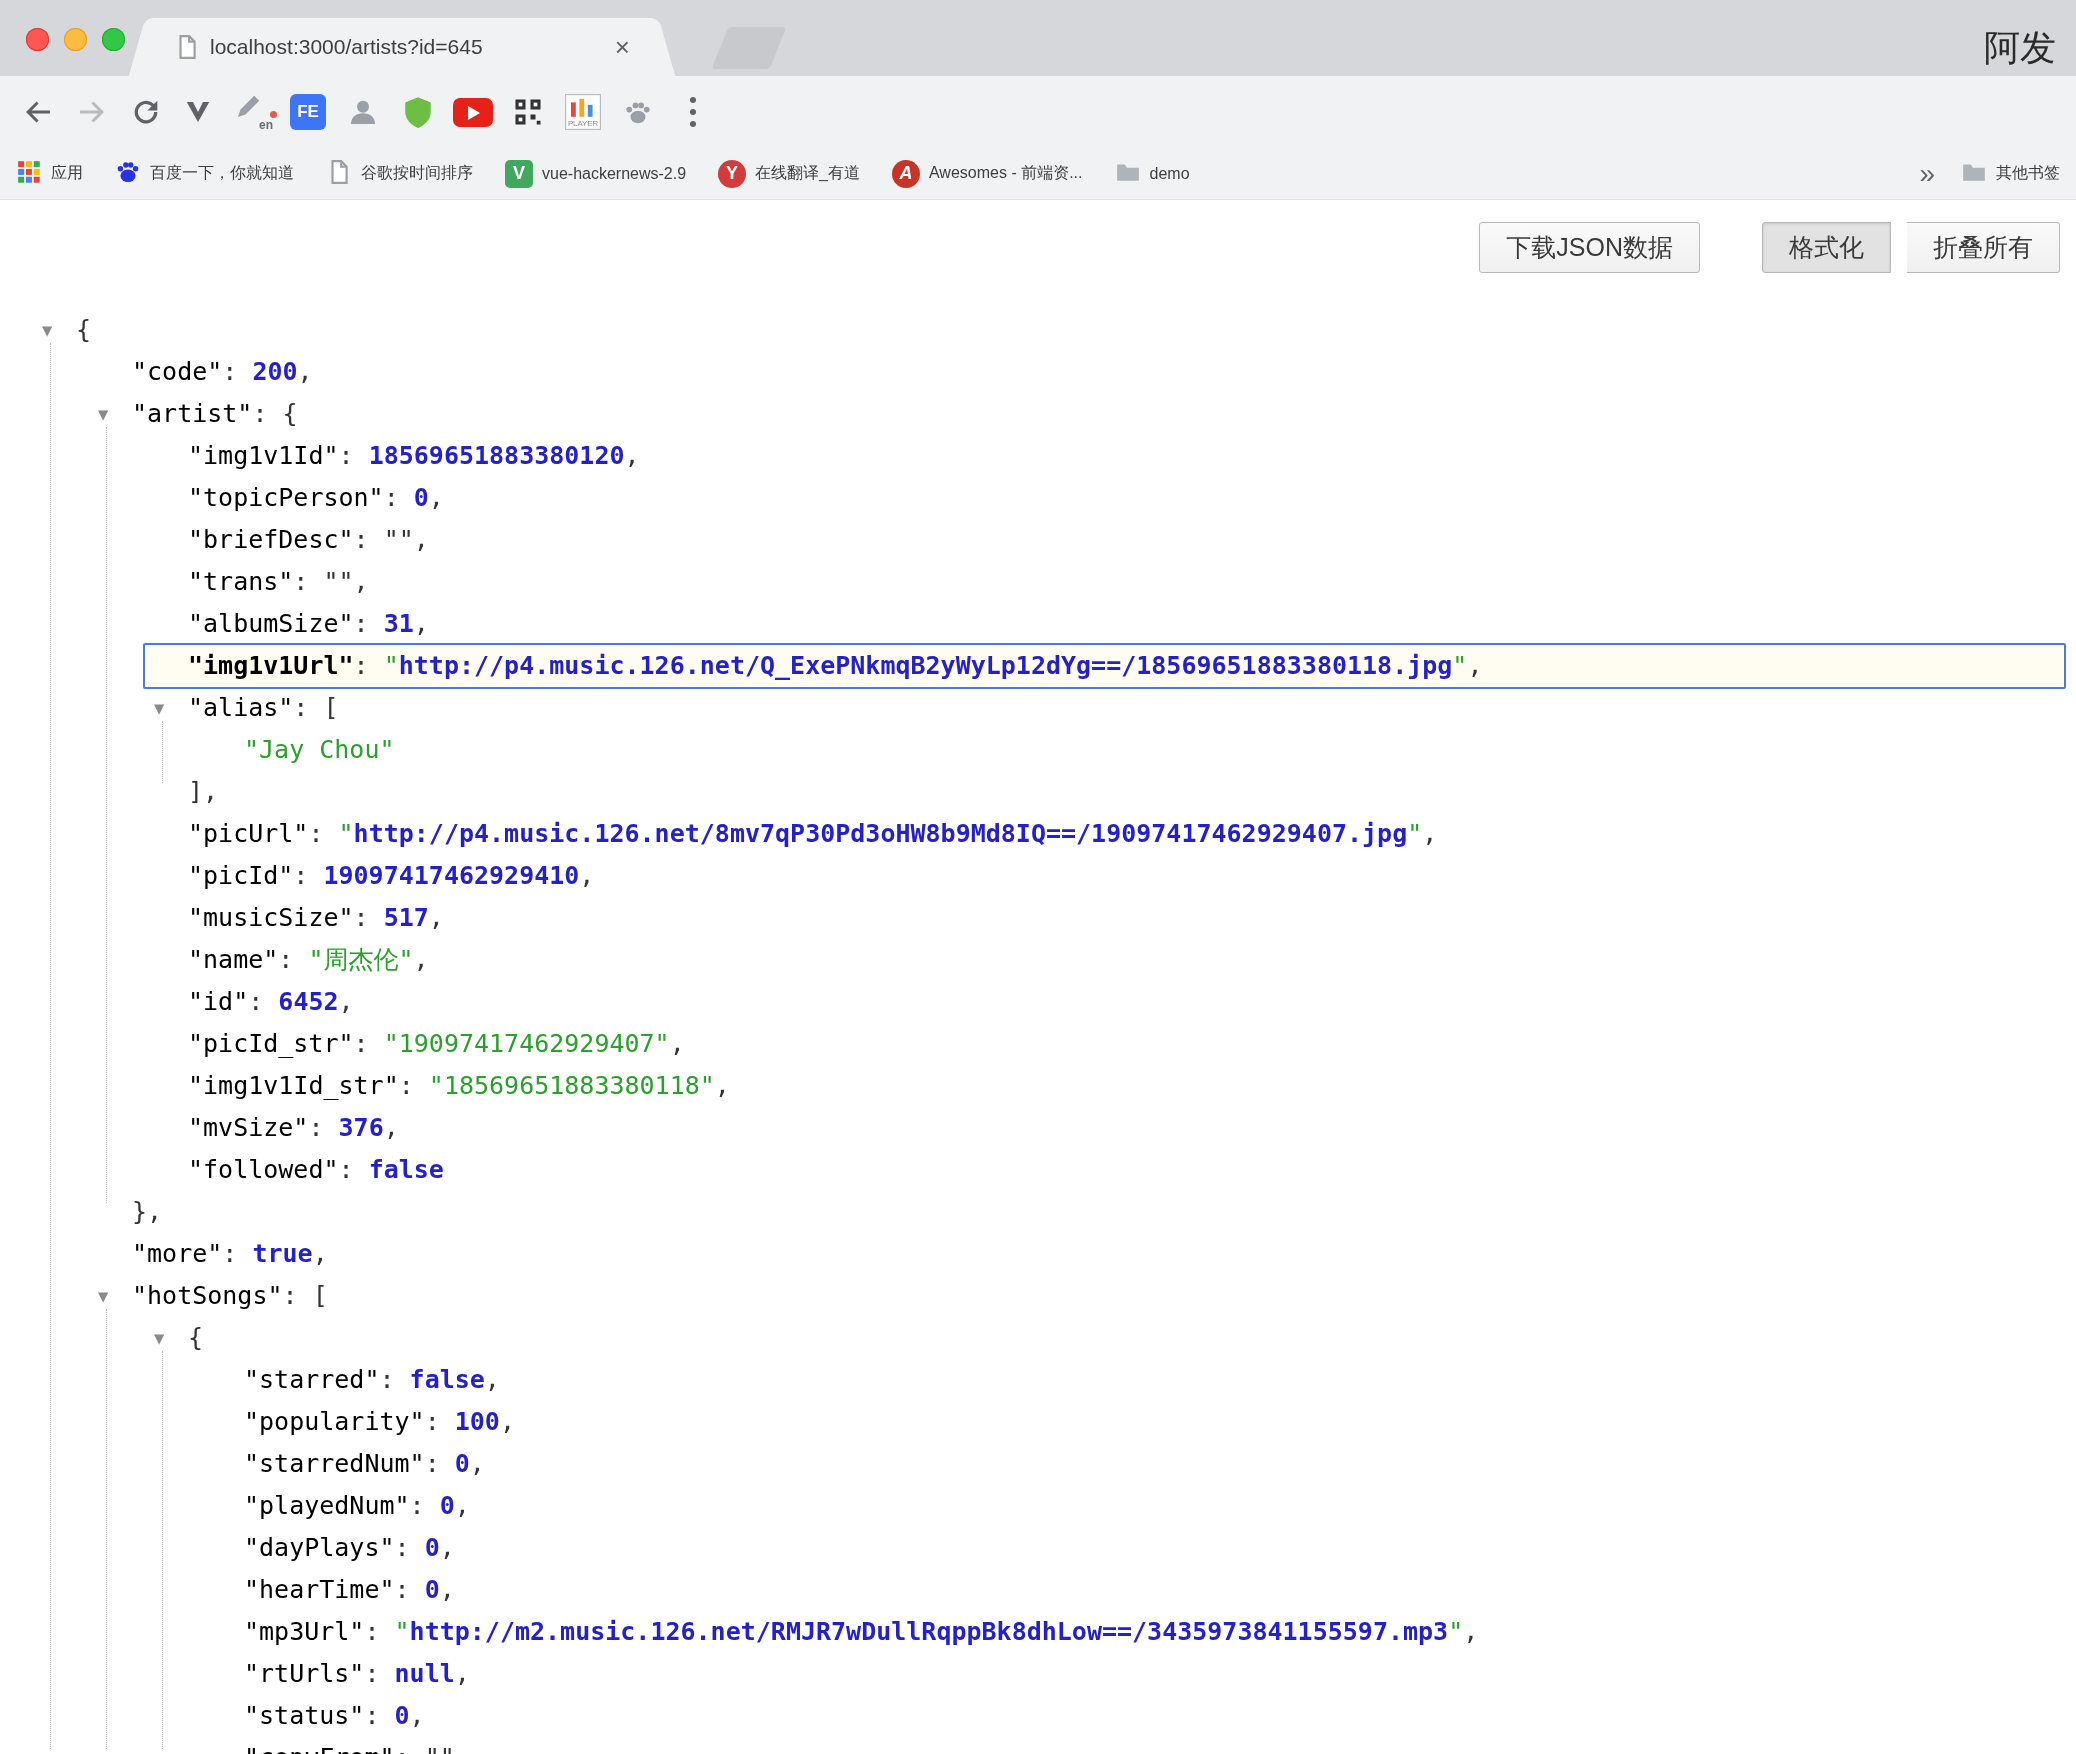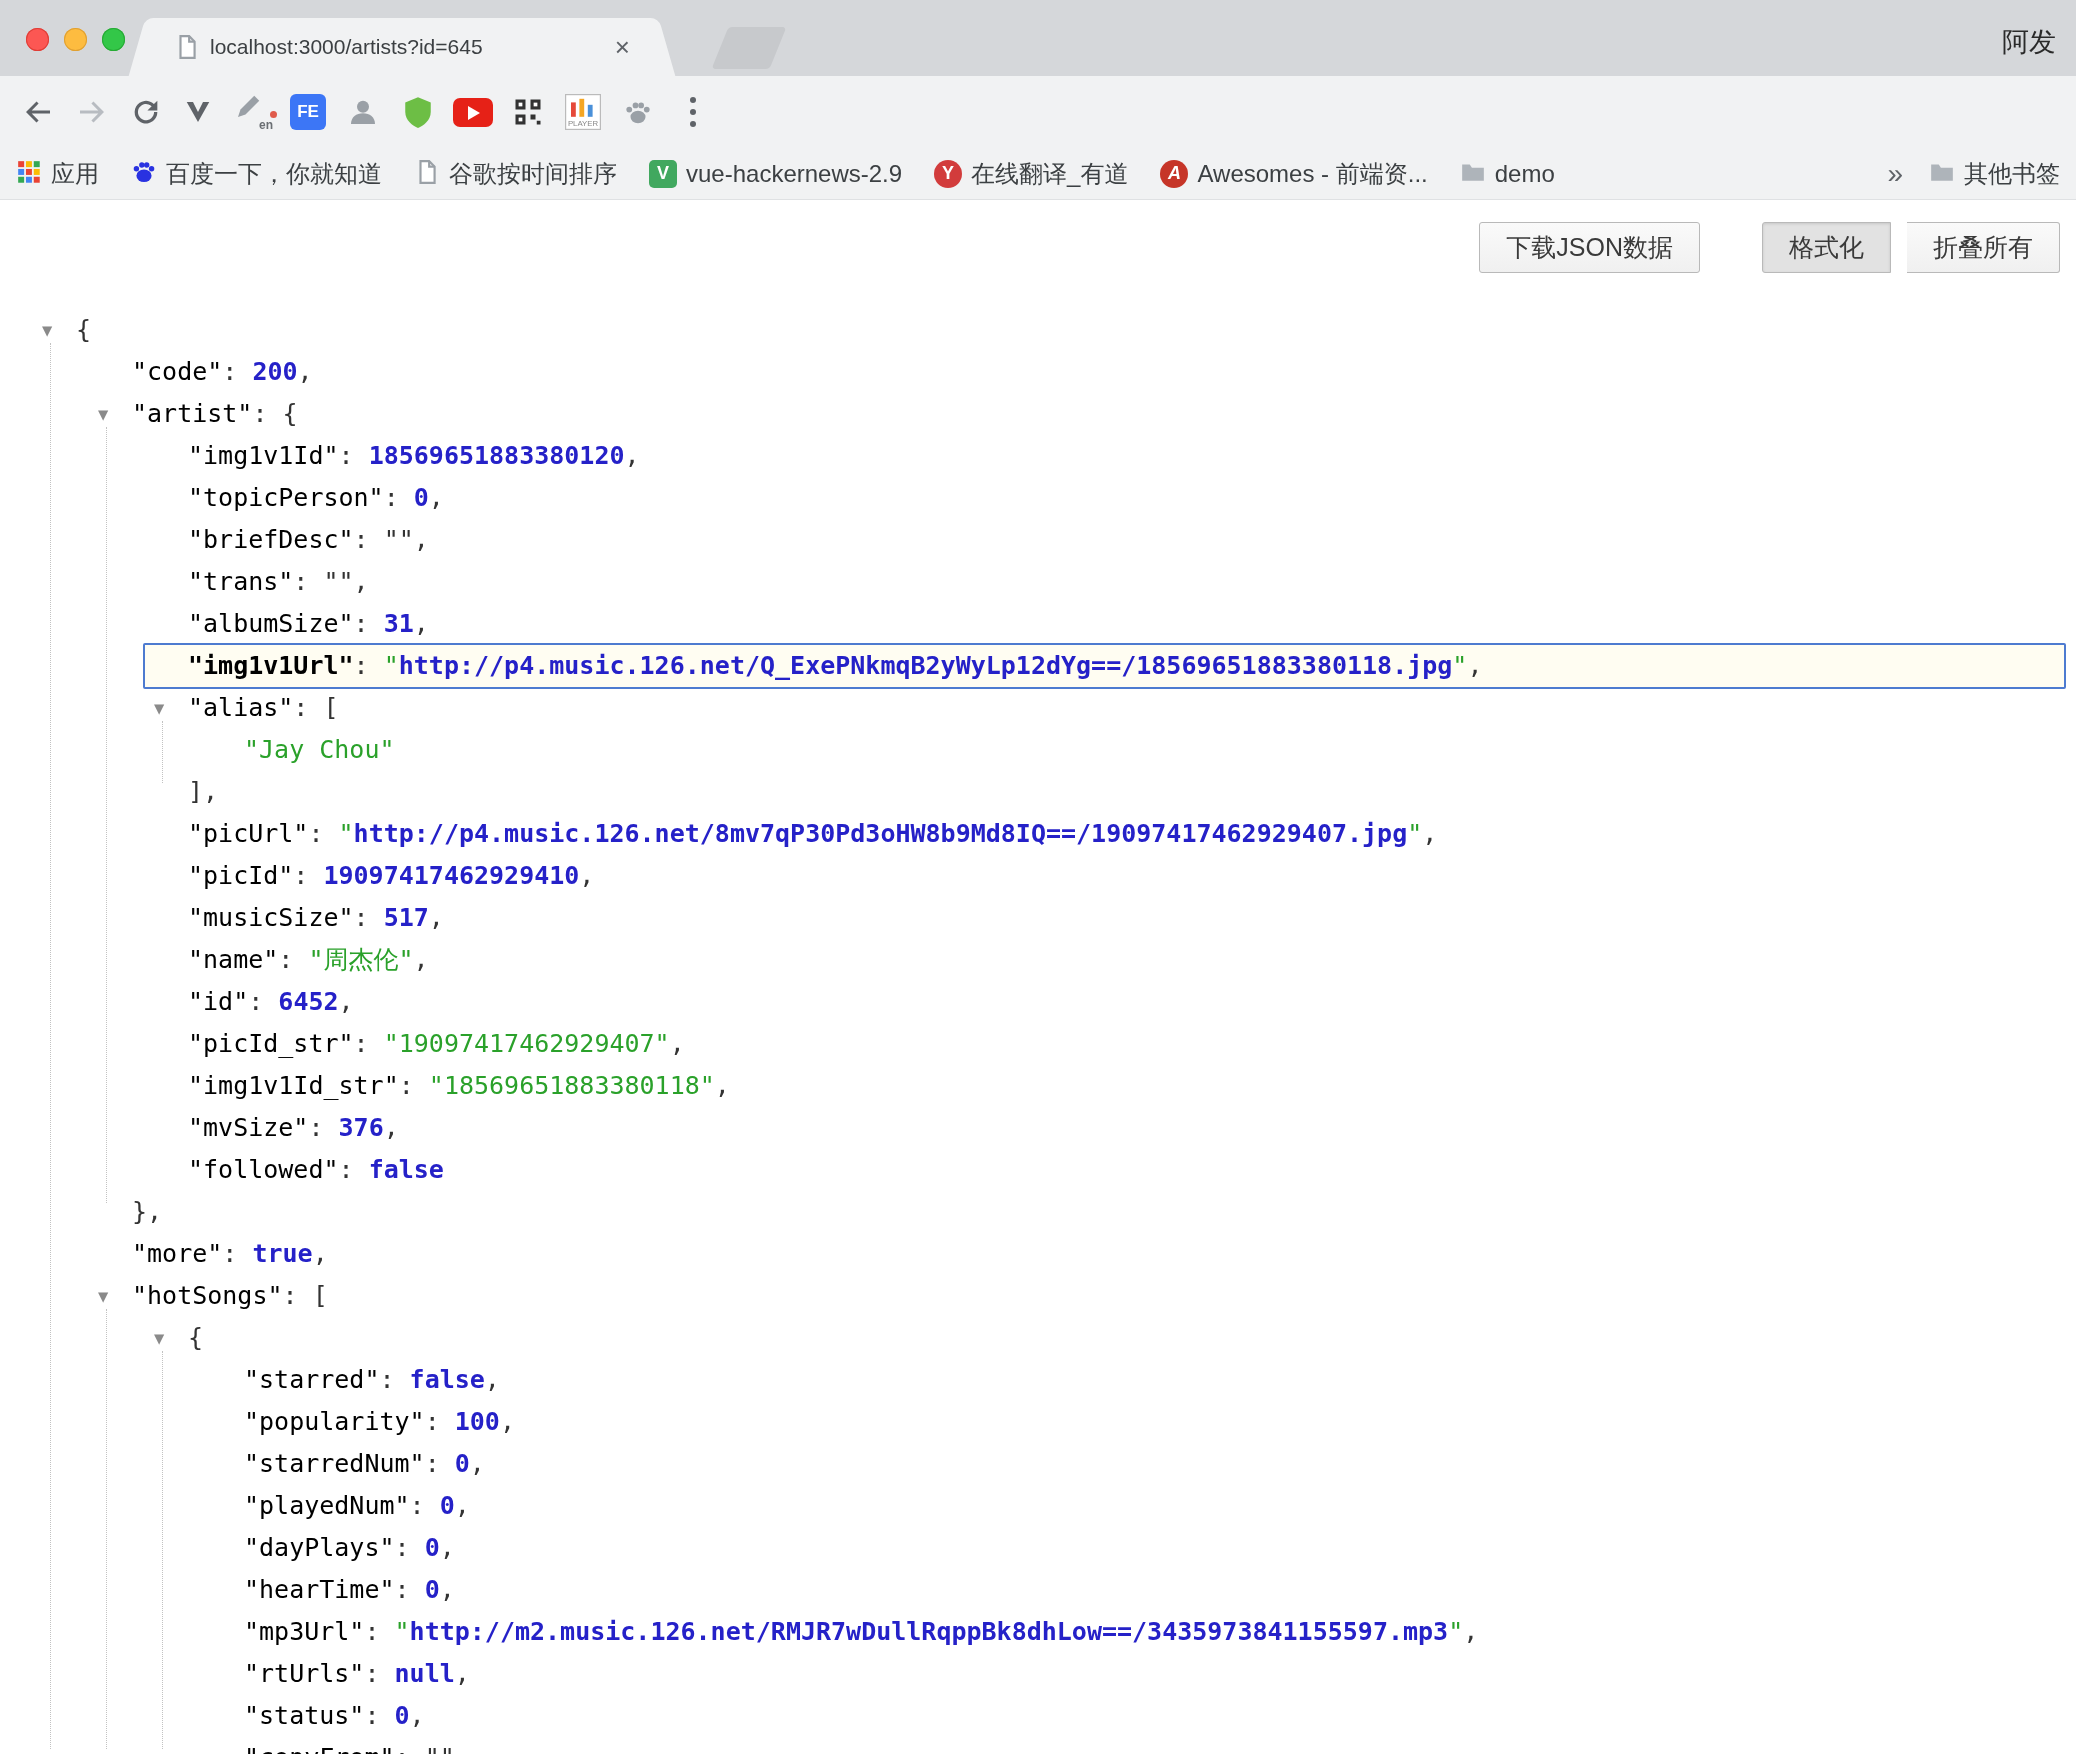--- a/index.html
+++ b/index.html
@@ -14,21 +14,21 @@
   .light.yellow { background: #fdbc40; box-shadow: inset 0 0 0 1px #dfa033; }
   .light.green { background: #33c748; box-shadow: inset 0 0 0 1px #27aa35; }
   .tab { position: relative; margin-left: 152px; width: 500px; height: 58px; background: #f1f2f3;
          border-radius: 10px 10px 0 0; display: flex; align-items: center; padding: 0 22px; z-index: 2; }
   .tab::before { content:''; position:absolute; left:-15px; bottom:0; width:30px; height:100%; background:#f1f2f3; transform: skewX(-16deg); border-radius: 8px 0 0 0; }
   .tab::after  { content:''; position:absolute; right:-15px; bottom:0; width:30px; height:100%; background:#f1f2f3; transform: skewX(16deg); border-radius: 0 8px 0 0; }
   .tab-title { flex: 1; font-size: 21px; color: #3c4043; white-space: nowrap; overflow: hidden; text-overflow: ellipsis; margin: 0 10px; position: relative; z-index: 3; }
   .tab-close { font-size: 26px; color: #5f6368; line-height: 1; position: relative; z-index: 3; cursor: default; }
   .tab-fav { position: relative; z-index: 3; display: flex; }
   .newtab-btn { width: 58px; height: 42px; background: #c7c9cc; margin-left: 26px; margin-bottom: 7px; transform: skewX(-22deg); border-radius: 4px; }
-  .user-label { position: absolute; right: 20px; top: 24px; font-size: 27px; color: #2a2a2a; }
+  .user-label { position: absolute; right: 20px; top: 24px; font-size: 36px; color: #2a2a2a; }
 
   
   .toolbar { height: 72px; background: #f1f2f3; display: flex; align-items: center; padding: 0 14px; gap: 6px; }
   .nav-btn { width: 48px; height: 48px; display: flex; align-items: center; justify-content: center; border-radius: 50%; }
   .omnibox { flex: 1; height: 48px; margin: 0 10px; background: #fff; border: 1px solid #c9cbce; border-radius: 6px;
              display: flex; align-items: center; padding: 0 16px; }
   .omni-url { flex: 1; font-size: 27px; color: #28292b; margin-left: 14px; white-space: nowrap; overflow: hidden; }
   .ext-row { display: flex; align-items: center; gap: 11px; }
   .ext-icon { width: 44px; height: 44px; display: flex; align-items: center; justify-content: center; }
   .fe-box { width: 36px; height: 36px; background: #3c76f6; border-radius: 6px; color: #fff; font-weight: bold;
@@ -37,21 +37,21 @@
   .yt-box::after { content:''; position:absolute; left: 15px; top: 8px; border-left: 12px solid #fff; border-top: 7px solid transparent; border-bottom: 7px solid transparent; }
   .menu-dots { display: flex; flex-direction: column; gap: 6px; padding: 0 10px; }
   .menu-dots i { width: 6px; height: 6px; border-radius: 50%; background: #5f6368; display: block; }
   .en-wrap { position: relative; width: 40px; height: 40px; }
   .en-label { position: absolute; right: 0; bottom: 0; font-size: 12px; color: #6b6f73; font-weight: bold; }
   .en-dot { position: absolute; right: -4px; bottom: 14px; width: 7px; height: 7px; background: #e05b4b; border-radius: 50%; }
 
   
   .bookmarks { height: 52px; background: #f1f2f3; border-bottom: 1px solid #dfe1e3; display: flex; align-items: center; padding: 0 16px; gap: 32px; }
   .bm { display: flex; align-items: center; gap: 9px; }
-  .bm-label { font-size: 24px; color: #3c4043; white-space: nowrap; }
+  .bm-label { font-size: 16px; color: #3c4043; white-space: nowrap; }
   .letter-icon { width: 28px; height: 28px; border-radius: 5px; color: #fff; font-weight: bold; font-size: 18px;
                  display: flex; align-items: center; justify-content: center; }
   .li-vue { background: #41a85f; }
   .li-youdao { background: #d23c3c; border-radius: 50%; }
   .li-awe { background: #c63528; border-radius: 50%; font-style: italic; }
   .bm-right { margin-left: auto; display: flex; align-items: center; gap: 26px; }
   .overflow-glyph { font-size: 28px; color: #5f6368; }
 
   
   .page { background: #fff; padding-top: 22px; }

